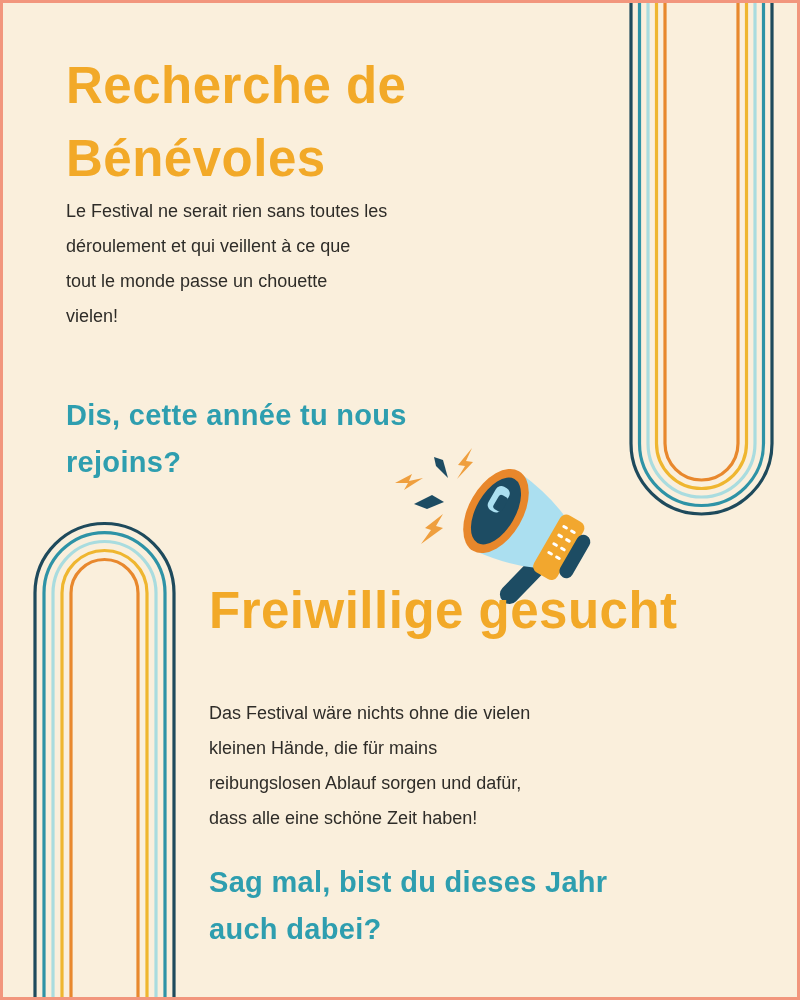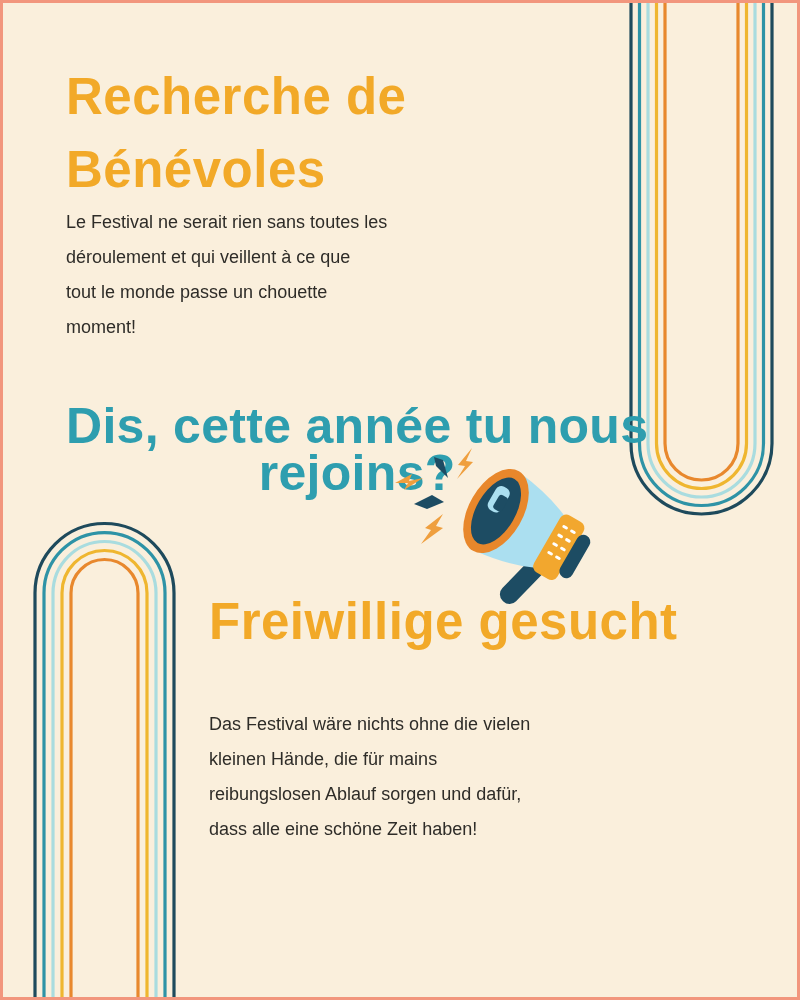--- a/index.html
+++ b/index.html
@@ -15,41 +15,40 @@
   }
   .layer { position:absolute; left:0; top:0; }
   svg.arches { width:800px; height:1000px; pointer-events:none; }
   .arch-path { fill:none; stroke-width:3.2px; }
   .s-navy   { stroke: var(--arch_navy); }
   .s-teal   { stroke: var(--arch_teal); }
   .s-cyan   { stroke: var(--arch_cyan); }
   .s-yellow { stroke: var(--arch_yellow); }
   .s-orange { stroke: var(--arch_orange); }
 
-  .text-block { position:absolute; white-space:nowrap;margin-top:11px; }
+  .text-block { position:absolute; white-space:nowrap; }
   .title {
     font-size: 51px;
     line-height: 73px;
     font-weight: 600;
     color: var(--heading);
     letter-spacing: 0.5px;
   }
   .body-copy {
     font-size: 18px;
     line-height: 35px;
     font-weight: 500;
     color: var(--body_text);
   }
   .question {
-    font-size: 50px;
+    font-size: 29px;
     line-height: 47px;
     font-weight: 600;
     color: var(--question);
     letter-spacing: 0.3px;
-    text-align: center;
   }
   .fr-title    { left:63px;  top:46px;  }
   .fr-body     { left:63px;  top:191px; }
   .fr-question { left:63px;  top:389px; }
   .de-title    { left:206px; top:577px; line-height:62px; }
   .de-body     { left:206px; top:693px; }
   .de-question { left:206px; top:856px; }
 
   .megaphone { position:absolute; left:385px; top:430px; width:210px; height:180px; }
   .f-blue   { fill: var(--mega_blue); }
@@ -83,21 +82,21 @@
 
   <div class="text-block title fr-title">
     <div>Recherche de</div>
     <div>Bénévoles</div>
   </div>
 
   <div class="text-block body-copy fr-body">
     <div>Le Festival ne serait rien sans toutes les</div>
     <div>déroulement et qui veillent à ce que</div>
     <div>tout le monde passe un chouette</div>
-    <div>moment!</div>
+    <div>vielen!</div>
   </div>
 
   <div class="text-block question fr-question">
     <div>Dis, cette année tu nous</div>
     <div>rejoins?</div>
   </div>
 
   <svg class="megaphone" viewBox="0 0 210 180">
 
     <polygon class="f-navy" points="46,24 55,27 60,45 48,33"></polygon>
@@ -128,14 +127,18 @@
 
   <div class="text-block title de-title">Freiwillige gesucht</div>
 
   <div class="text-block body-copy de-body">
     <div>Das Festival wäre nichts ohne die vielen</div>
     <div>kleinen Hände, die für mains</div>
     <div>reibungslosen Ablauf sorgen und dafür,</div>
     <div>dass alle eine schöne Zeit haben!</div>
   </div>
 
+  <div class="text-block question de-question">
+    <div>Sag mal, bist du dieses Jahr</div>
+    <div>auch dabei?</div>
+  </div>
 
 </div>
 
 </body></html>

